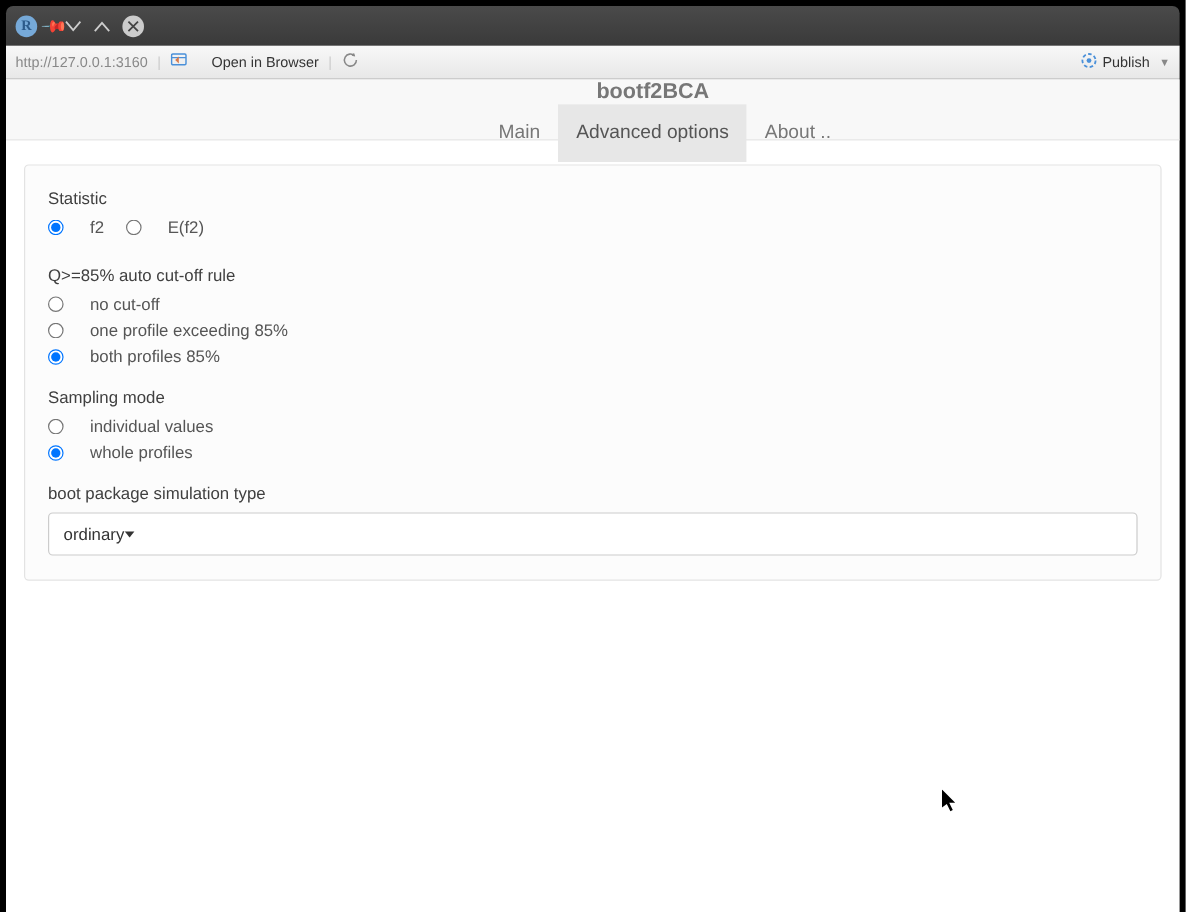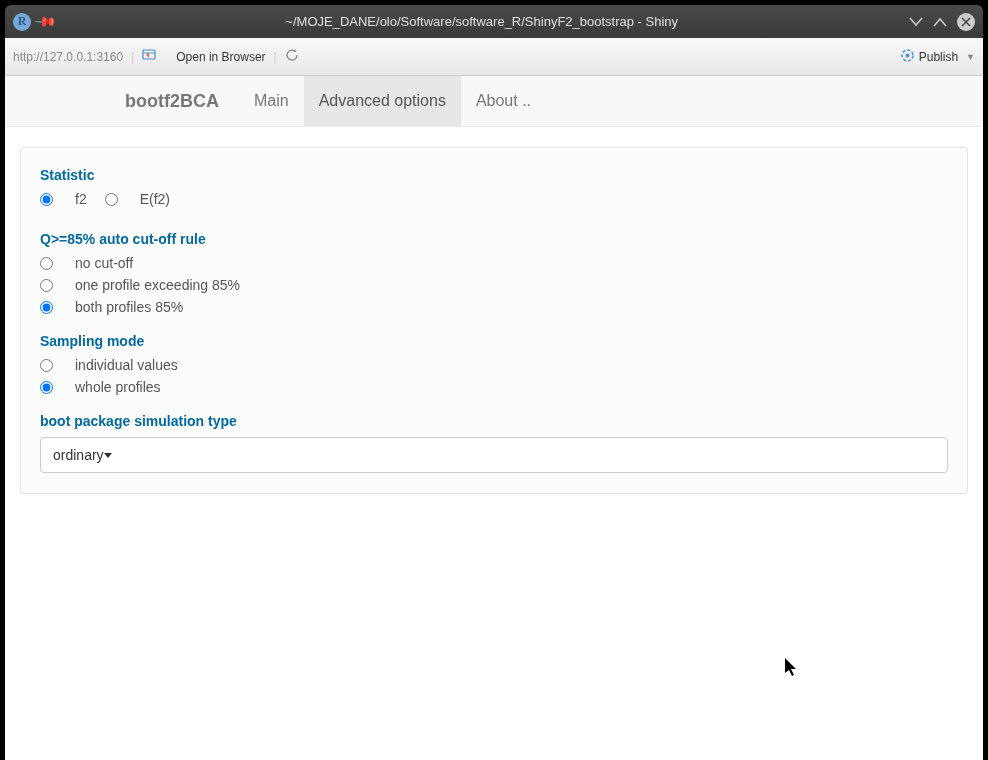--- a/index.html
+++ b/index.html
@@ -41,21 +41,21 @@
     .win-btn { color: #ccc; cursor: pointer; font-size: 14px; }
     .win-close {
       width: 18px; height: 18px; border-radius: 50%;
       background: #ccc; color: #333;
       display: flex; align-items: center; justify-content: center;
       font-size: 13px; line-height: 1;
     }
     
     
     .toolbar {
-      height: 38px;
+      height: 28px;
       background: linear-gradient(to bottom, #f8f8f8, #e8e8e8);
       border-bottom: 1px solid #ccc;
       display: flex;
       align-items: center;
       padding: 0 8px;
       font-size: 12px;
       color: #555;
       margin: 0 5px;
     }
     .toolbar-url { color: #888; }
@@ -77,20 +77,21 @@
     }
     
     
     .navbar {
       height: 51px;
       background: #f8f8f8;
       border-bottom: 1px solid #e7e7e7;
       display: flex;
       align-items: center;
       padding-left: 120px;
+      flex-direction: column;
     }
     .navbar-brand {
       font-size: 18px;
       font-weight: bold;
       color: #777;
       padding-right: 20px;
     }
     .nav-tabs { display: flex; height: 100%; }
     .nav-tab {
       padding: 15px 15px;
@@ -109,24 +110,24 @@
     .page-body { padding: 20px 15px; }
     .well {
       background: #fcfcfc;
       border: 1px solid #e3e3e3;
       border-radius: 4px;
       padding: 19px;
       margin-bottom: 20px;
     }
     
     .control-label {
-      font-weight: bold;
+      font-weight: normal;
       display: block;
       margin-bottom: 8px;
-      color: #0369a1;
+      color: #404040;
       font-size: 14px;
     }
     
     .form-group { margin-bottom: 18px; }
     
     .radio-inline-group { display: flex; gap: 18px; }
     .radio-item {
       display: flex; align-items: center; gap: 22px;
       margin-bottom: 6px;
       color: #555;
@@ -171,21 +172,20 @@
     .cursor svg { position: absolute; }
   </style>
 </head>
 <body>
 
 <div class="titlebar">
   <div class="titlebar-left">
     <div class="app-icon">R</div>
     <span class="pin-icon">📌</span>
   </div>
-  <div class="titlebar-title">~/MOJE_DANE/olo/Software/software_R/ShinyF2_bootstrap - Shiny</div>
   <div class="titlebar-right">
     <span class="win-btn">
       <svg width="14" height="10" viewBox="0 0 14 10">
           <path d="M1 1 L7 8 L13 1" stroke="#ccc" stroke-width="1.5" fill="none"></path>
         </svg>
     </span>
     <span class="win-btn">
       <svg width="14" height="10" viewBox="0 0 14 10">
           <path d="M1 9 L7 2 L13 9" stroke="#ccc" stroke-width="1.5" fill="none"></path>
         </svg>

